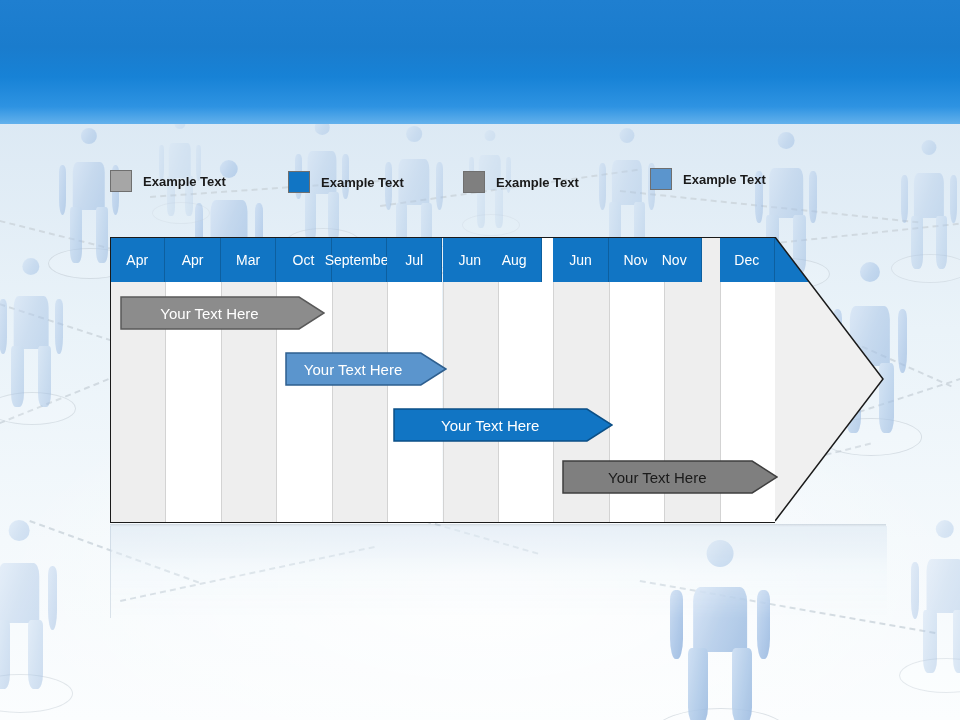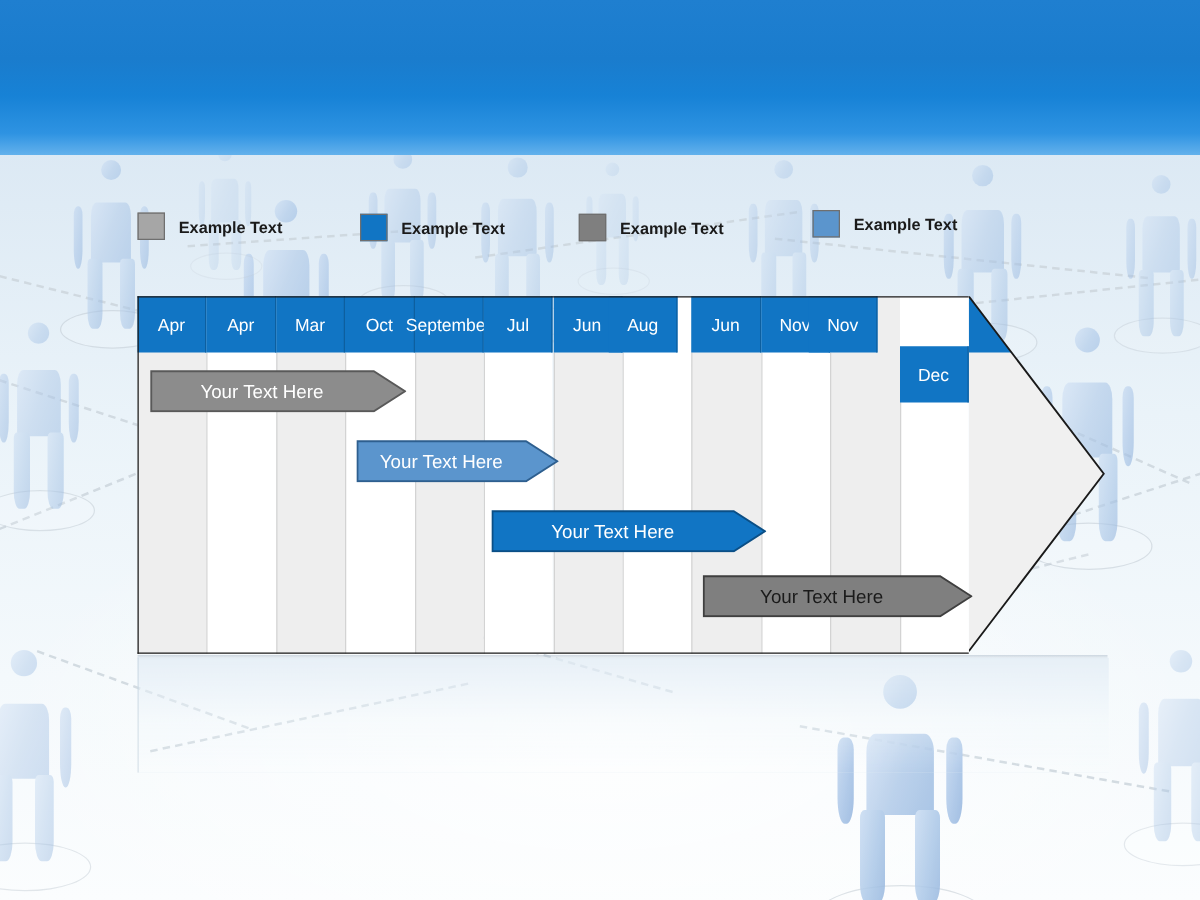--- a/index.html
+++ b/index.html
@@ -461,21 +461,21 @@
         <div class="col-head" style="left: 55.4167px; width: 55.4167px;">Apr</div>
         <div class="col-head" style="left: 110.833px; width: 55.4167px;">Mar</div>
         <div class="col-head" style="left: 166.25px; width: 55.4167px;">Oct</div>
         <div class="col-head" style="left: 221.667px; width: 55.4167px;">September</div>
         <div class="col-head" style="left: 277.083px; width: 55.4167px;">Jul</div>
         <div class="col-head" style="left: 332.5px; width: 55.4167px;">Jun</div>
         <div class="col-head" style="left: 377px; width: 55.4167px;">Aug</div>
         <div class="col-head" style="left: 443.333px; width: 55.4167px;">Jun</div>
         <div class="col-head" style="left: 498.75px; width: 55.4167px;">Nov</div>
         <div class="col-head" style="left: 537px; width: 55.4167px;">Nov</div>
-        <div class="col-head" style="left: 609.583px; width: 55.4167px; margin-top: 40px;">Dec</div>
+        <div class="col-head" style="left: 609.583px; width: 55.4167px;">Dec</div>
       </div>
     <div id="bars">
         <div class="bar" style="left: 10px; top: 59px; width: 205.042px; height: 34px;">
           <svg width="205.04166666666666" height="34" viewBox="0 0 205.04166666666666 34" style="position: absolute; left: 0px; top: 0px;">
             <polygon points="1,1 179.04166666666666,1 204.04166666666666,17 179.04166666666666,33 1,33" fill="#8c8c8c" stroke="#595959" stroke-width="1.5"></polygon>
           </svg>
           <div class="bar-label">Your  Text Here</div>
         </div>
         <div class="bar" style="left: 175.142px; top: 115px; width: 161.817px; height: 34px;">
           <svg width="161.81666666666666" height="34" viewBox="0 0 161.81666666666666 34" style="position: absolute; left: 0px; top: 0px;">

